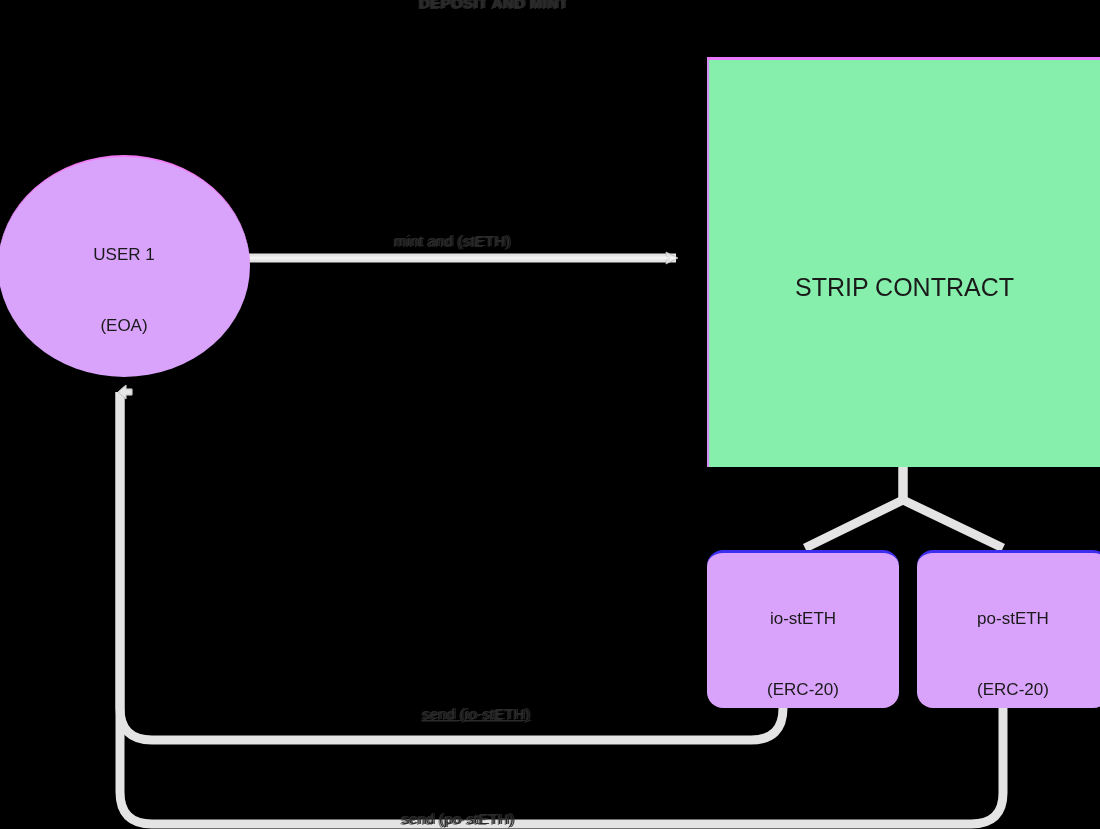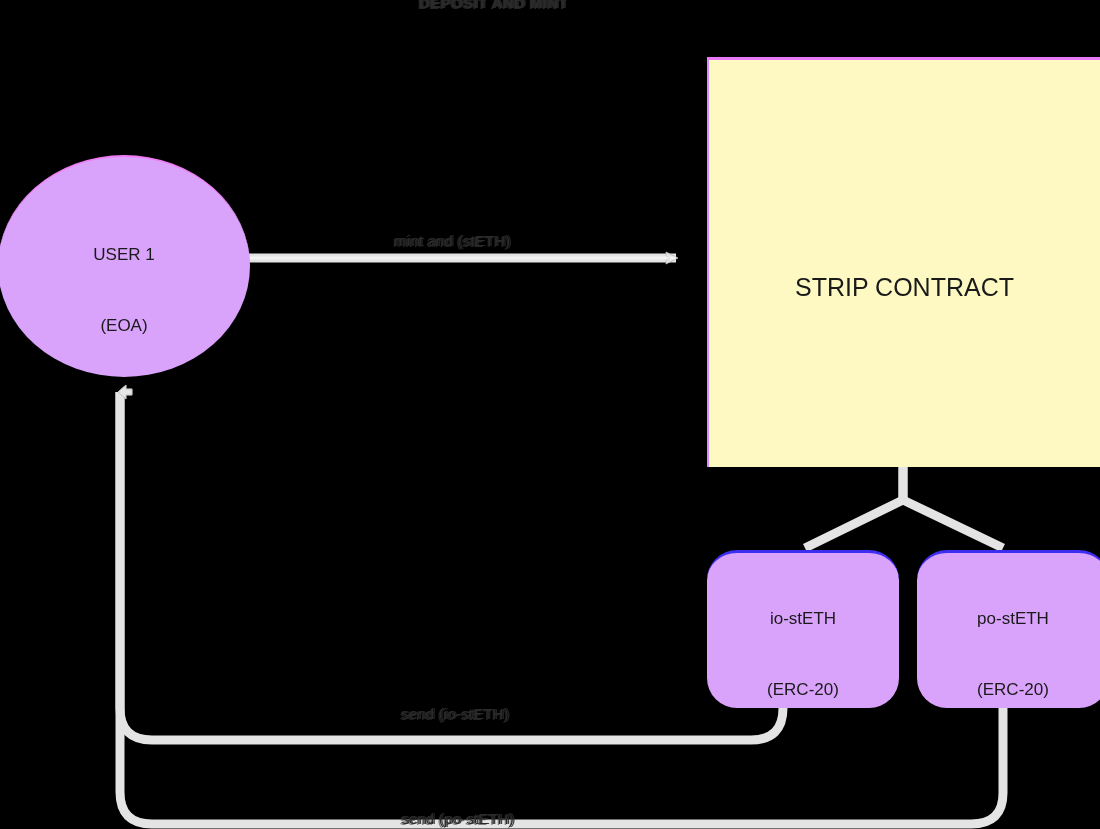--- a/index.html
+++ b/index.html
@@ -50,32 +50,32 @@
     border-top: 2px solid #f07bf5;
     font-size: 17px;
   }
 
   
   #node-strip {
     left: 707px;
     top: 57px;
     width: 393px;
     height: 410px;
-    background: #fef9c3;
+    background: #86efac;
     border-top: 3px solid #e879f9;
     border-left: 2px solid #d68cf7;
     font-size: 25px;
   }
 
   
   .token {
     width: 192px;
     height: 158px;
     background: #d9a2fb;
-    border-radius: 30px;
+    border-radius: 16px;
     border-top: 3px solid #3c2df0;
     font-size: 17px;
     top: 550px;
   }
   #node-io { left: 707px; }
   #node-po { left: 917px; }
 
   
   .edge-label {
     position: absolute;
@@ -86,21 +86,21 @@
     text-shadow: 1.6px 0 0 rgba(40,40,40,.85), -1.2px .6px 0 rgba(60,60,60,.6);
   }
   #label-title {
     left: 419px;
     top: -6px;
     font-size: 15px;
     font-weight: 700;
     letter-spacing: .4px;
   }
   #label-mint  { left: 394px; top: 232px; }
-  #label-io    { left: 401px; top: 705px; }
+  #label-io    { left: 422px; top: 705px; text-decoration: underline; }
   #label-po    { left: 401px; top: 810px; }
 </style>
 </head>
 <body>
 
 <div id="canvas">
 
   <svg id="edges" viewBox="0 0 1100 829" xmlns="http://www.w3.org/2000/svg">
     <defs>
       <marker id="arrowhead-r" markerWidth="14" markerHeight="14" refX="11" refY="7" orient="auto" markerUnits="userSpaceOnUse">

